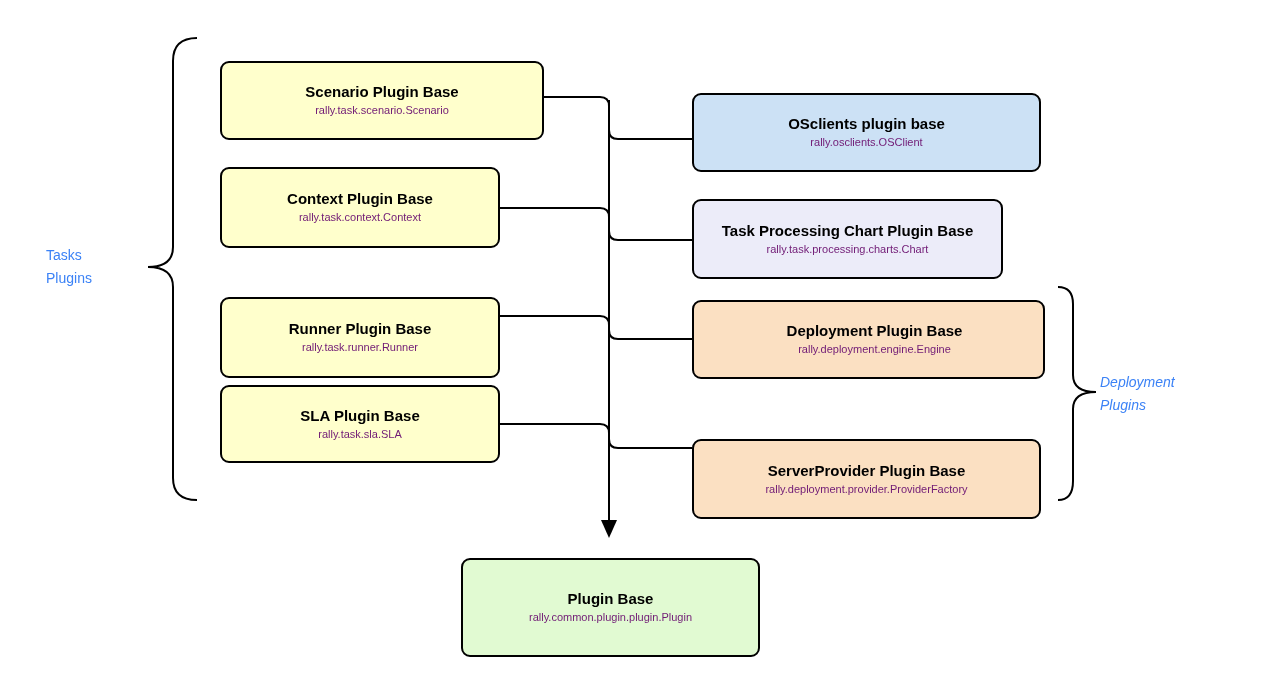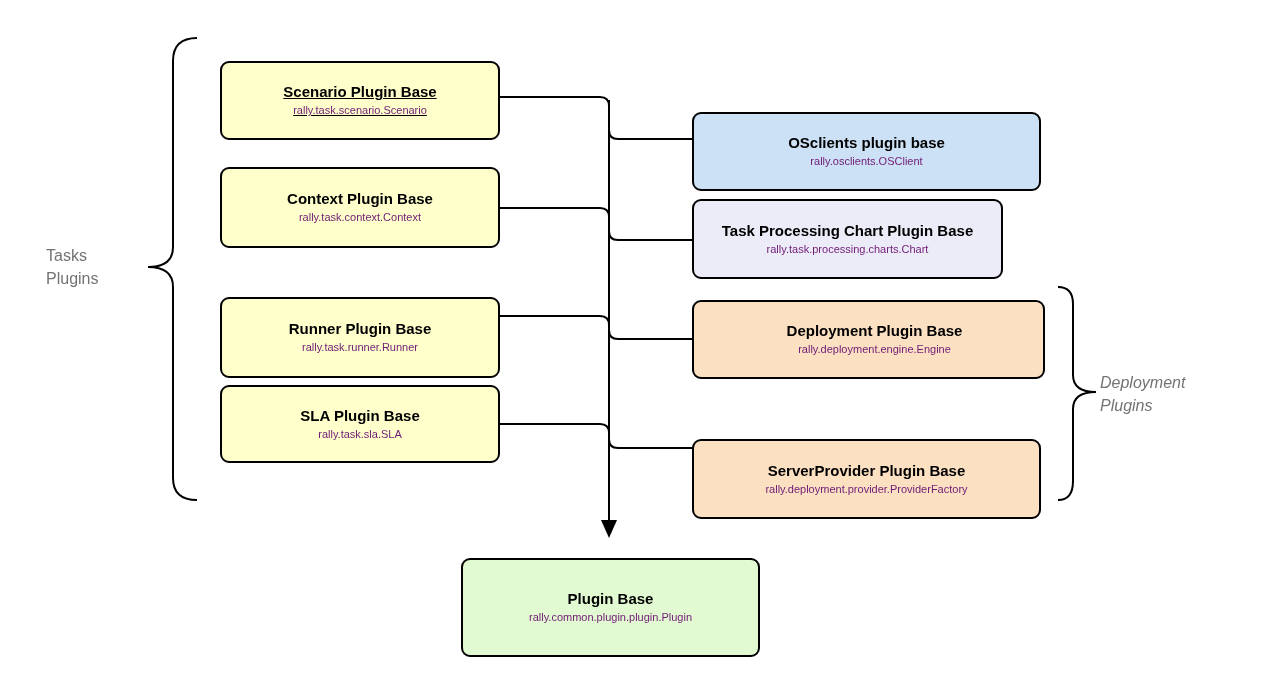--- a/index.html
+++ b/index.html
@@ -25,23 +25,23 @@
   }
   .node-title{font-weight:bold;font-size:15px;color:#000;line-height:1.2;}
   .node-sub{font-size:11px;color:#701a75;line-height:1.2;}
   .fill-yellow{background:var(--yellow);}
   .fill-blue{background:var(--blue);}
   .fill-lavender{background:var(--lavender);}
   .fill-peach{background:var(--peach);}
   .fill-green{background:var(--green);margin-top:19px;}
   .side-label{
     position:absolute;
-    font-size:16px;
+    font-size:14px;
     line-height:23px;
-    color:#737373;
+    color:#3b82f6;
     white-space:nowrap;
   }
   #wires{position:absolute;left:0;top:0;width:1281px;height:680px;}
   #wires path{stroke:var(--stroke);stroke-width:2;fill:none;}
   #wires polygon{fill:var(--stroke);stroke:none;}
 </style>
 </head>
 <body>
 
 <div id="canvas">
@@ -67,38 +67,38 @@
 
   <div class="side-label" style="left:46px;top:244px;">
     <div>Tasks</div>
     <div>Plugins</div>
   </div>
   <div class="side-label" style="left:1100px;top:371px;font-style:italic;">
     <div>Deployment</div>
     <div>Plugins</div>
   </div>
 
-  <div class="node fill-yellow" style="left:220px;top:61px;width:280px;height:79px;text-decoration:underline;">
+  <div class="node fill-yellow" style="left:220px;top:61px;width:324px;height:79px;">
     <div class="node-title">Scenario Plugin Base</div>
     <div class="node-sub">rally.task.scenario.Scenario</div>
   </div>
   <div class="node fill-yellow" style="left:220px;top:167px;width:280px;height:81px;">
     <div class="node-title">Context Plugin Base</div>
     <div class="node-sub">rally.task.context.Context</div>
   </div>
   <div class="node fill-yellow" style="left:220px;top:275px;width:280px;height:81px;margin-top:22px;">
     <div class="node-title">Runner Plugin Base</div>
     <div class="node-sub">rally.task.runner.Runner</div>
   </div>
   <div class="node fill-yellow" style="left:220px;top:385px;width:280px;height:78px;">
     <div class="node-title">SLA Plugin Base</div>
     <div class="node-sub">rally.task.sla.SLA</div>
   </div>
 
-  <div class="node fill-blue" style="left:692px;top:112px;width:349px;height:79px;">
+  <div class="node fill-blue" style="left:692px;top:93px;width:349px;height:79px;">
     <div class="node-title">OSclients plugin base</div>
     <div class="node-sub">rally.osclients.OSClient</div>
   </div>
   <div class="node fill-lavender" style="left:692px;top:199px;width:311px;height:80px;">
     <div class="node-title">Task Processing Chart Plugin Base</div>
     <div class="node-sub">rally.task.processing.charts.Chart</div>
   </div>
   <div class="node fill-peach" style="left:692px;top:300px;width:353px;height:79px;padding-left:20px;">
     <div class="node-title">Deployment Plugin Base</div>
     <div class="node-sub">rally.deployment.engine.Engine</div>

